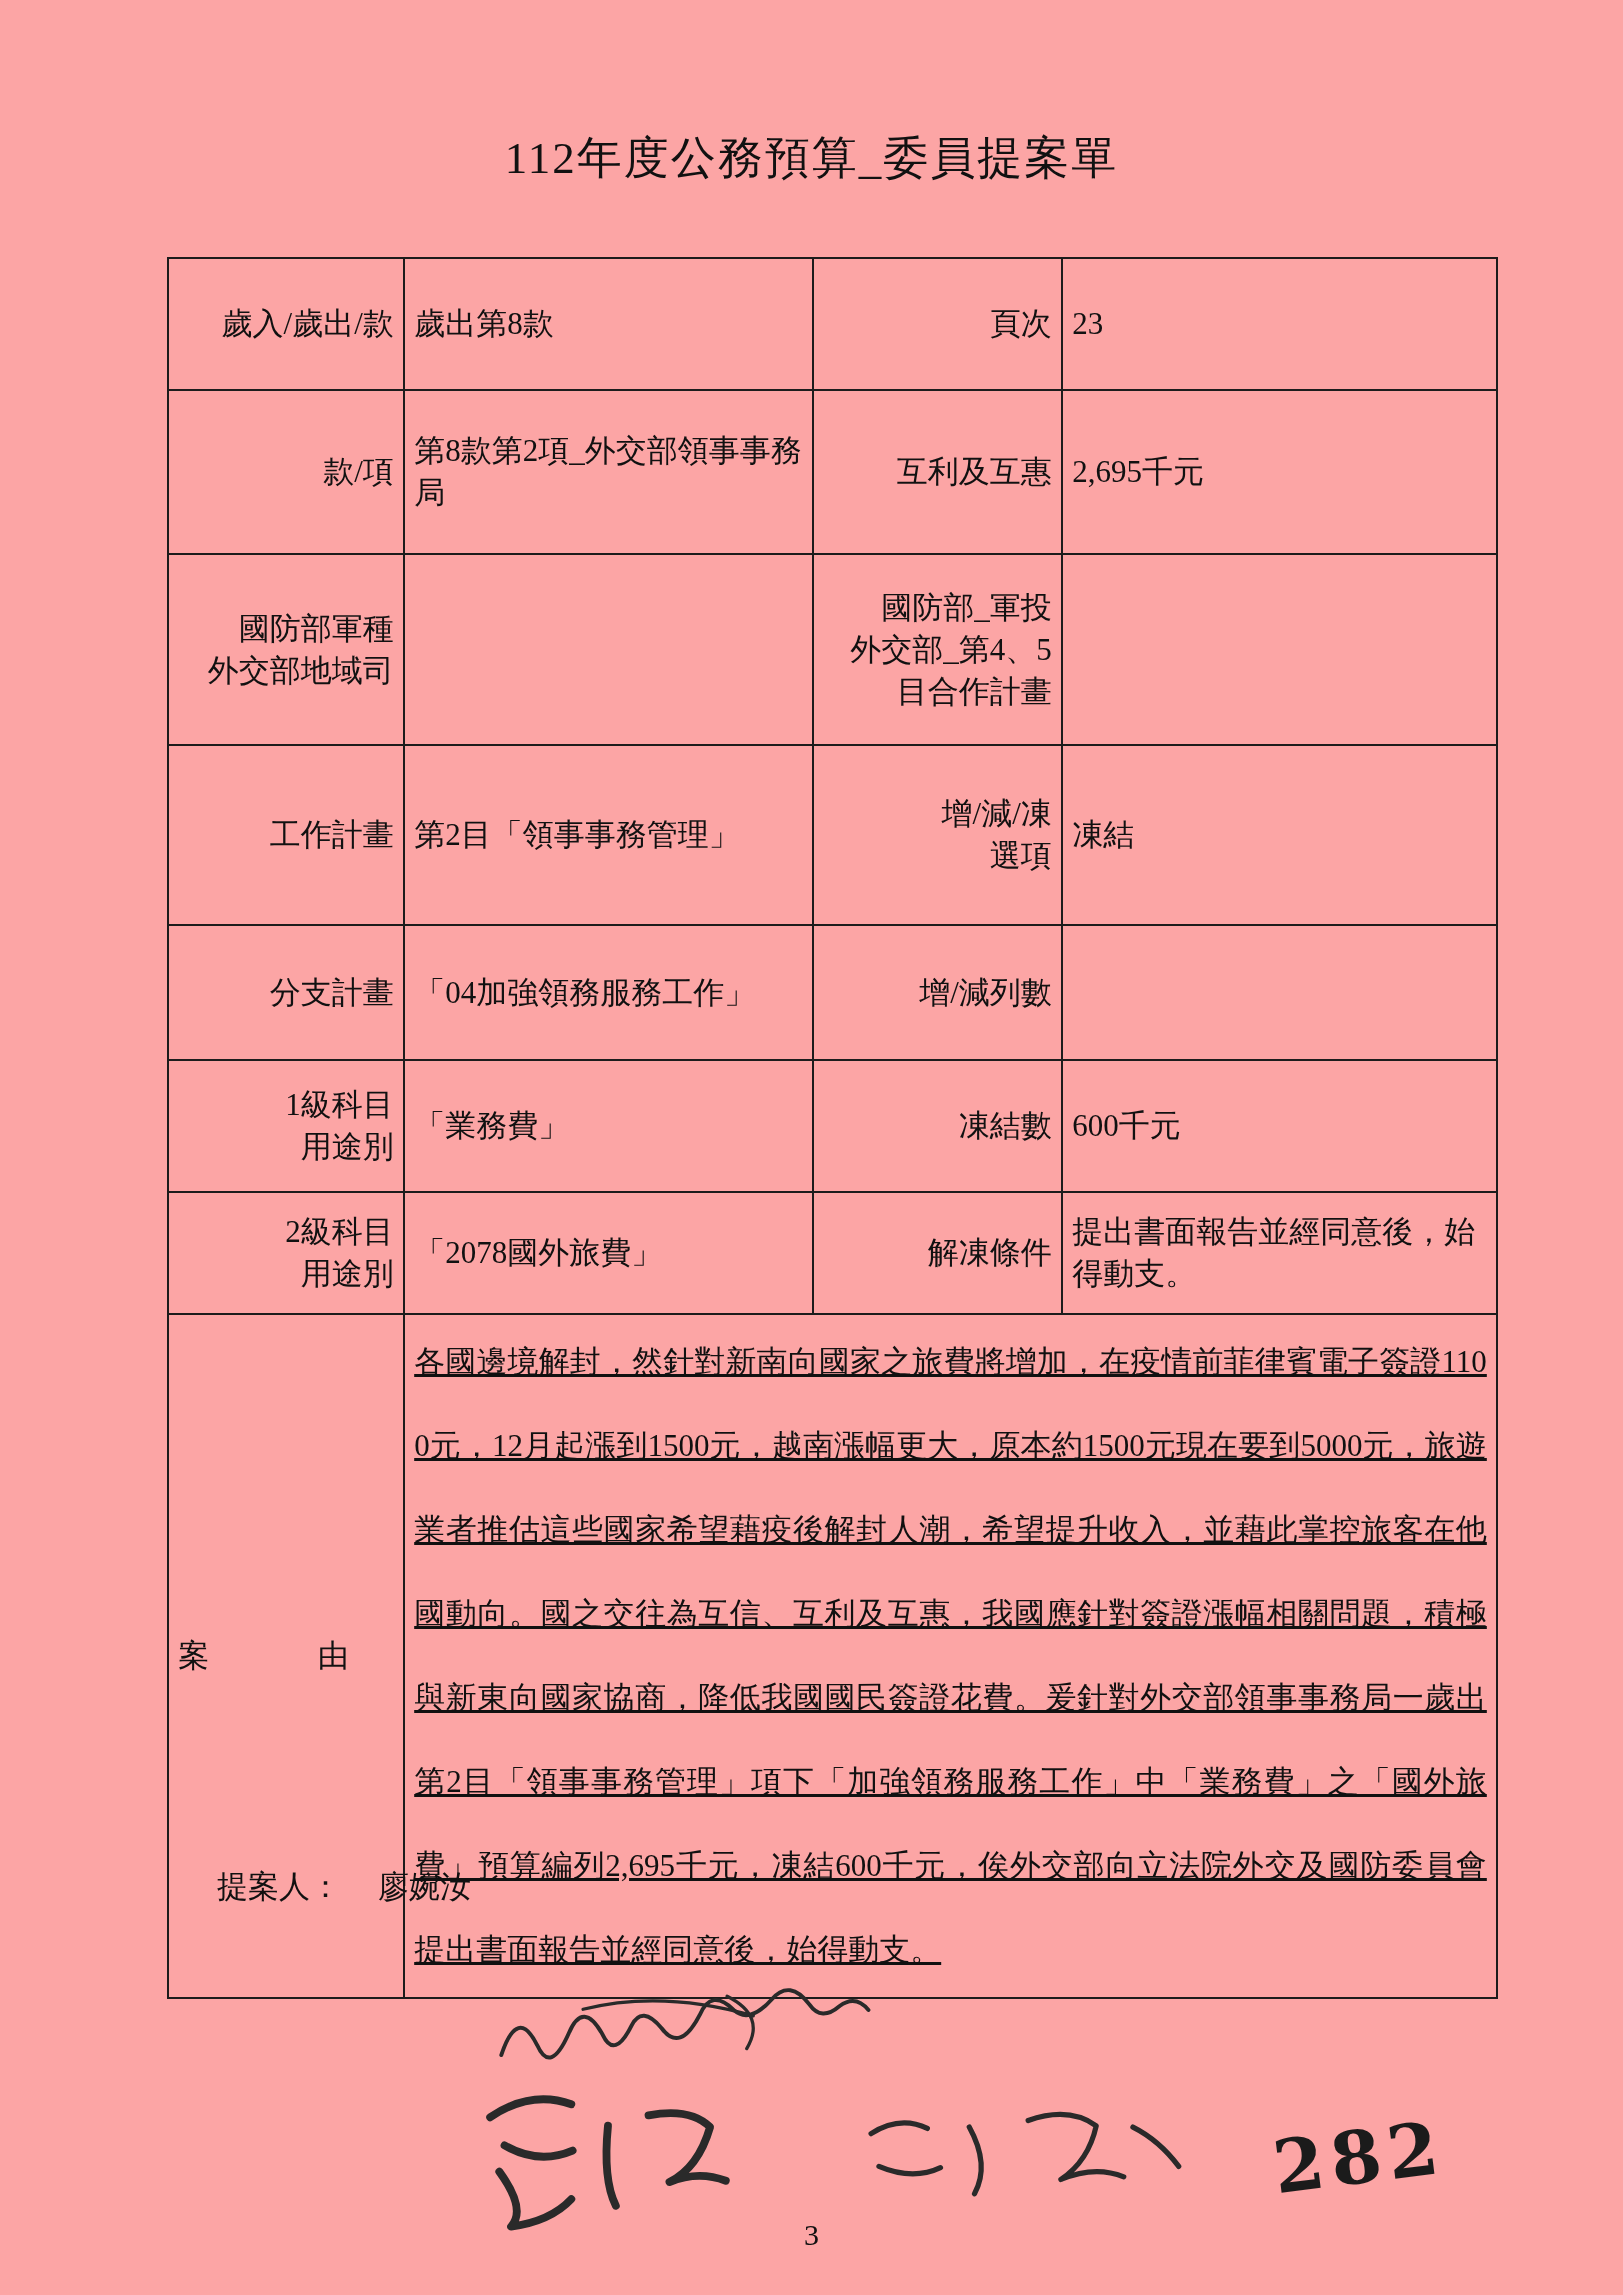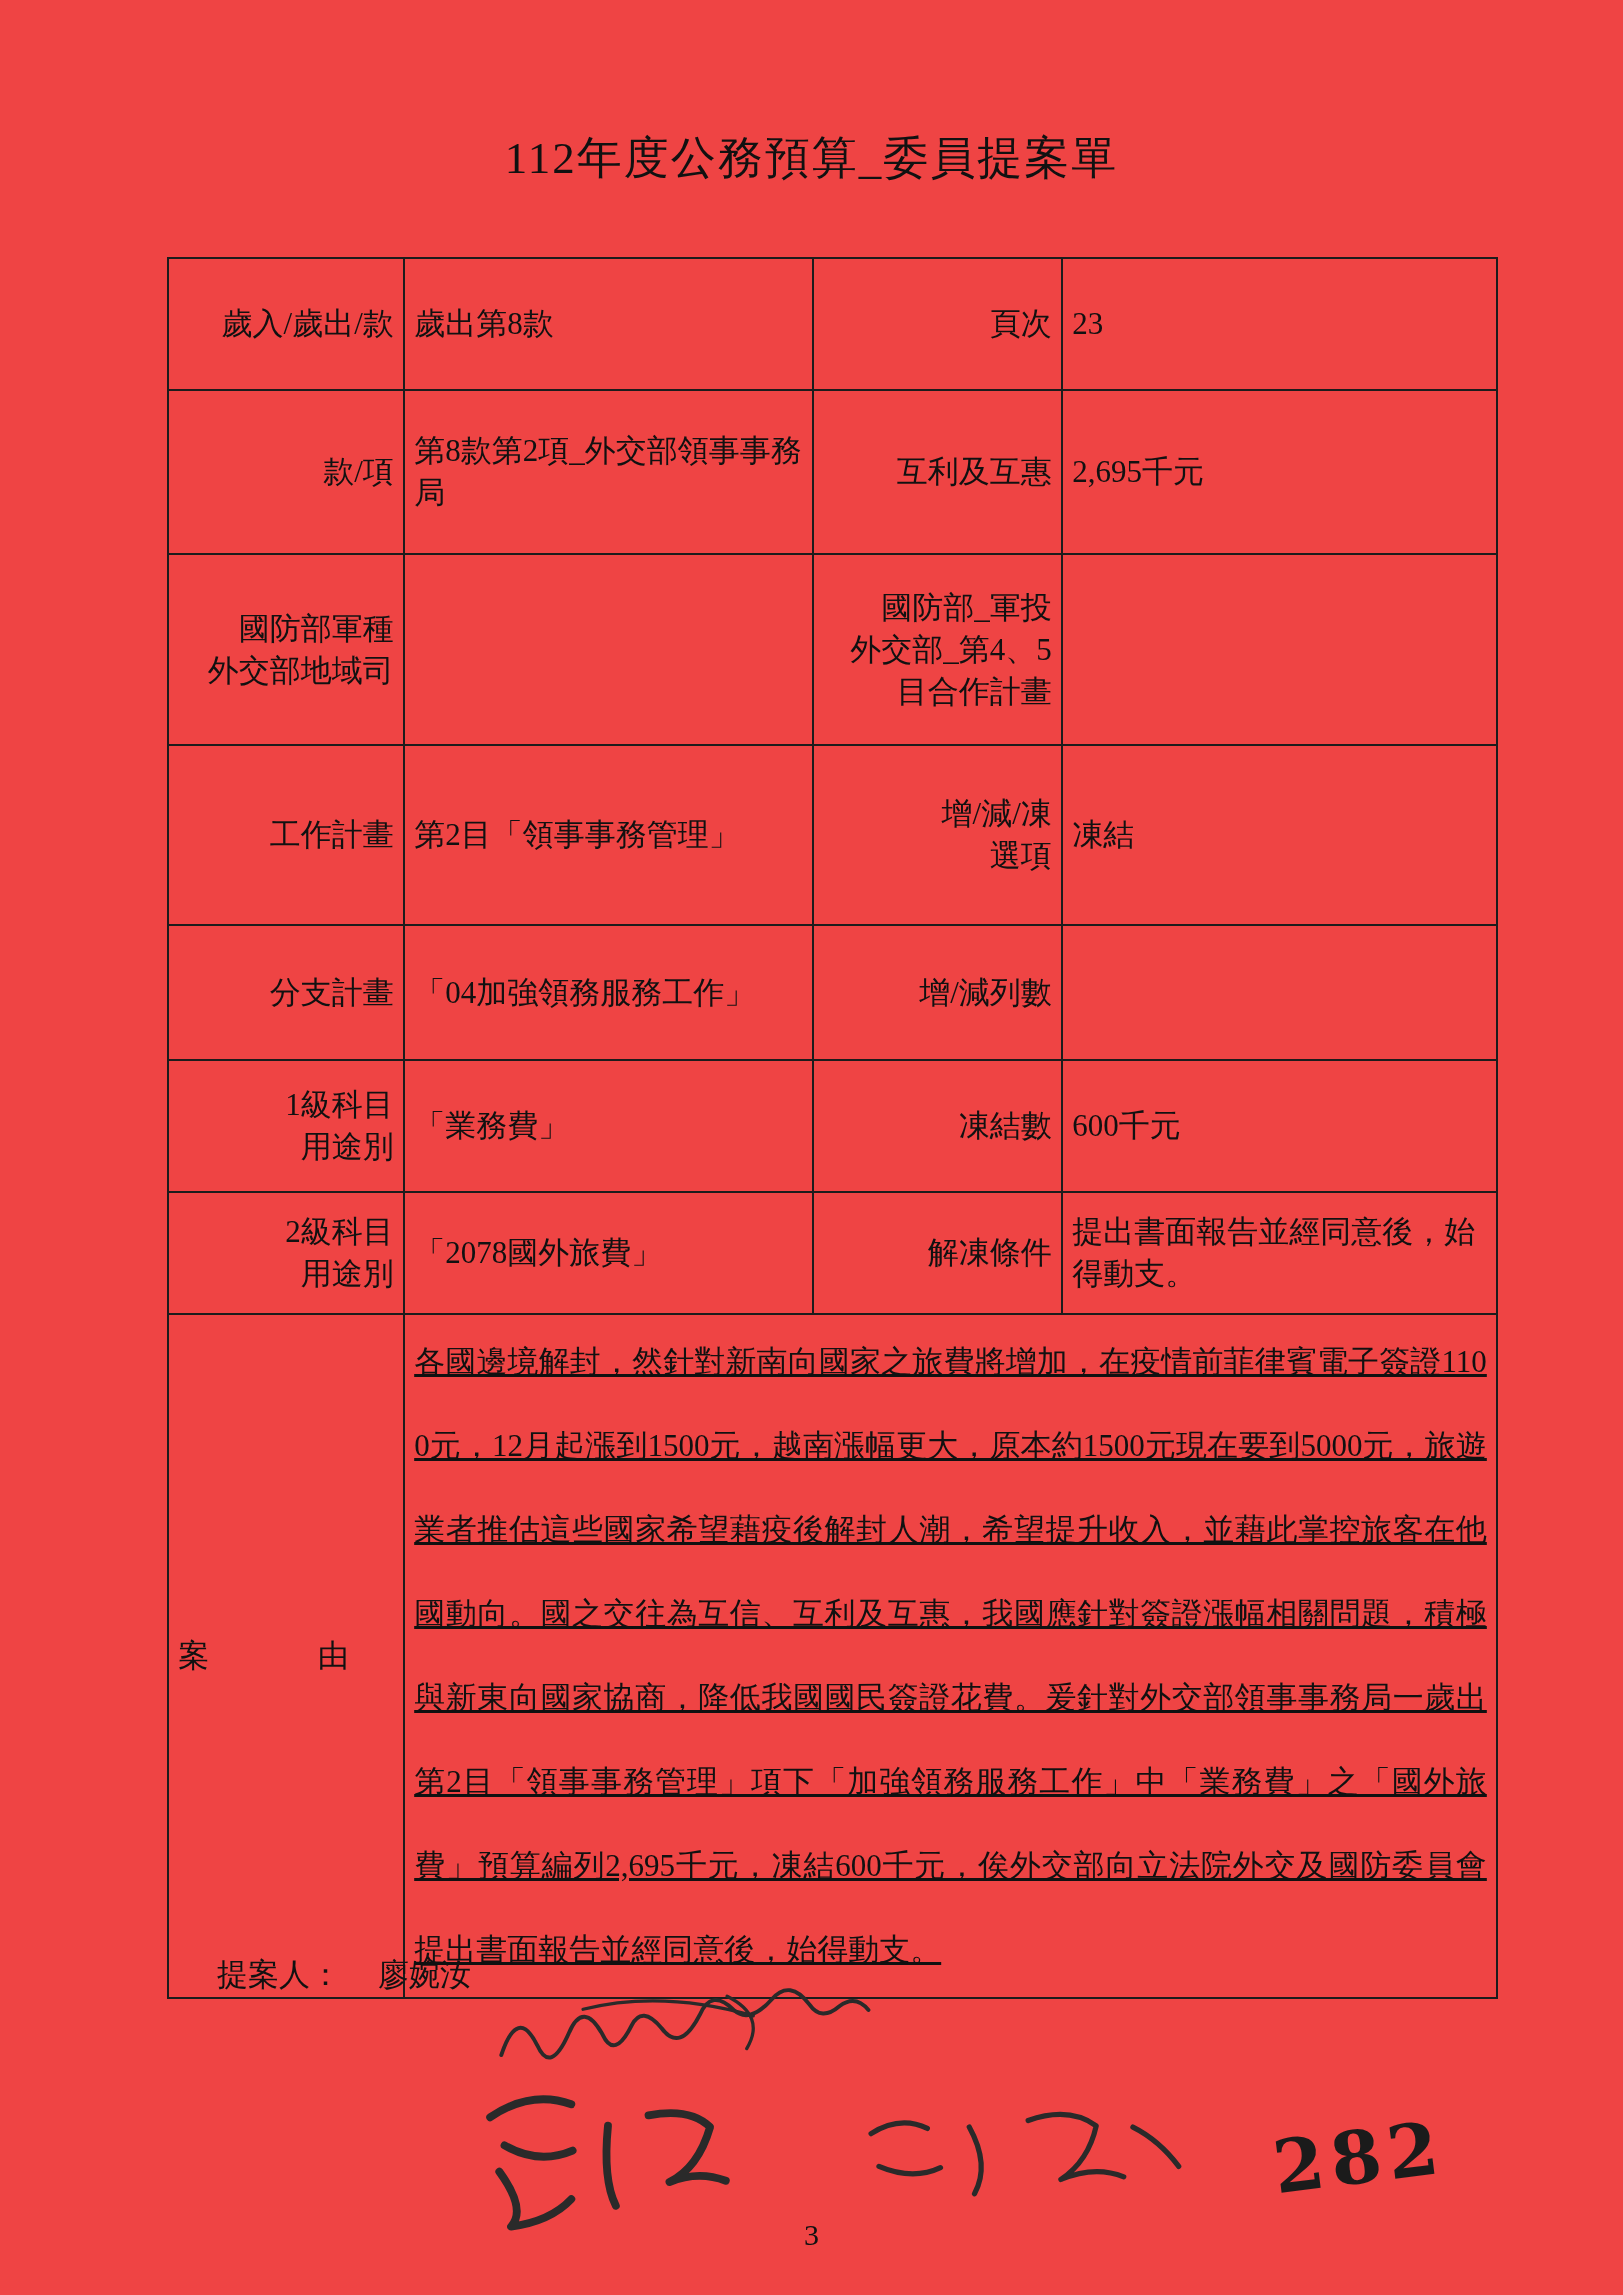--- a/index.html
+++ b/index.html
@@ -1,19 +1,19 @@
 <!DOCTYPE html>
 <html style="font-size:10.5px"><head>
 <meta charset="utf-8">
 <style>
   html,body{margin:0;padding:0;background:#e8e8e8;}
   .page{
     position:relative;
     width:1623px;height:2295px;
-    background:#ef4444;
+    background:#fca5a5;
     font-family:"Liberation Serif","DejaVu Serif",serif;
     color:#111;
     overflow:hidden;
   }
   .doc-title{
     position:absolute;top:128px;left:0;width:100%;
     text-align:center;font-size:45px;font-weight:400;letter-spacing:2px;
   }
   table.form{
     position:absolute;left:167px;top:257px;
@@ -33,21 +33,21 @@
   tr.h4{height:180px;}  tr.h5{height:135px;}  tr.h6{height:132px;}
   tr.h7{height:122px;}  tr.h8{height:677px;}
   td.case-label{text-align:left;letter-spacing:3.9px;}
   td.case-text{
     vertical-align:top;text-align:justify;
     line-height:84px;padding:9.2px 11.8px 6.5px 13px;
     word-break:break-all;
     text-decoration:underline;
   }
   .proposer{
-    position:absolute;left:217px;top:1954px;
+    position:absolute;left:217px;top:1866px;
     font-size:31px;
     font-family:Liberation Mono, monospace;
   }
   .proposer .name{margin-left:37px;}
   .signatures{position:absolute;left:452px;top:1970px;}
   .signatures path{fill:none;stroke:#2a2a2a;stroke-linecap:round;stroke-linejoin:round;}
   .hand-number{
     position:absolute;left:1273px;top:2114px;
     font-size:73px;font-weight:700;
     transform:rotate(-7deg);

